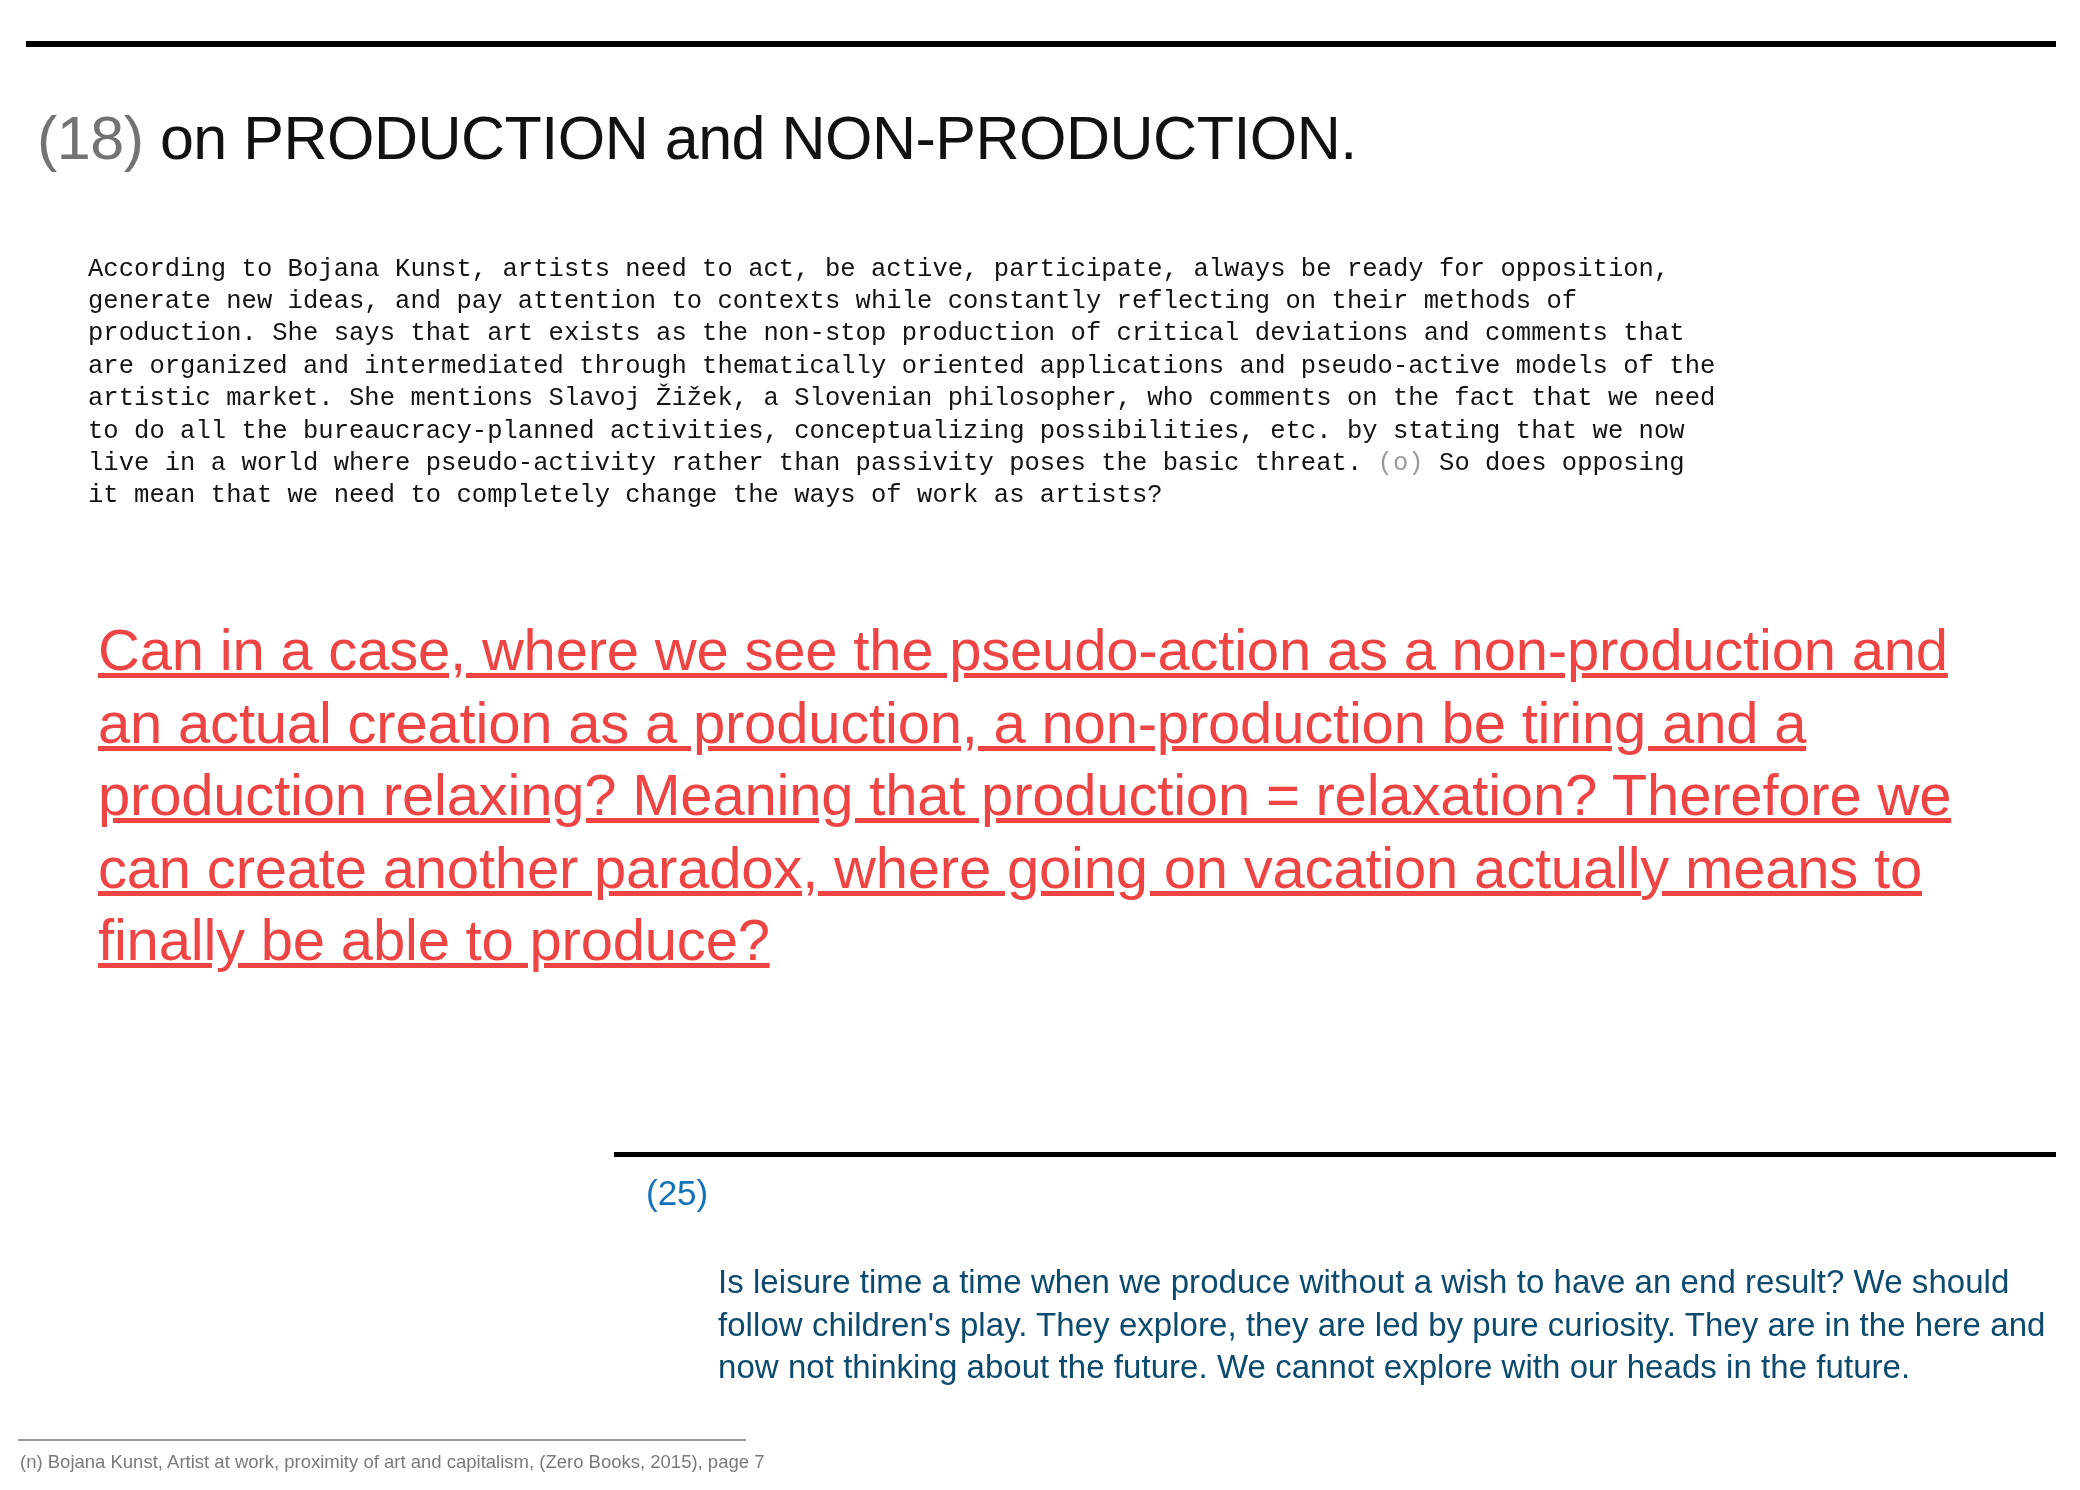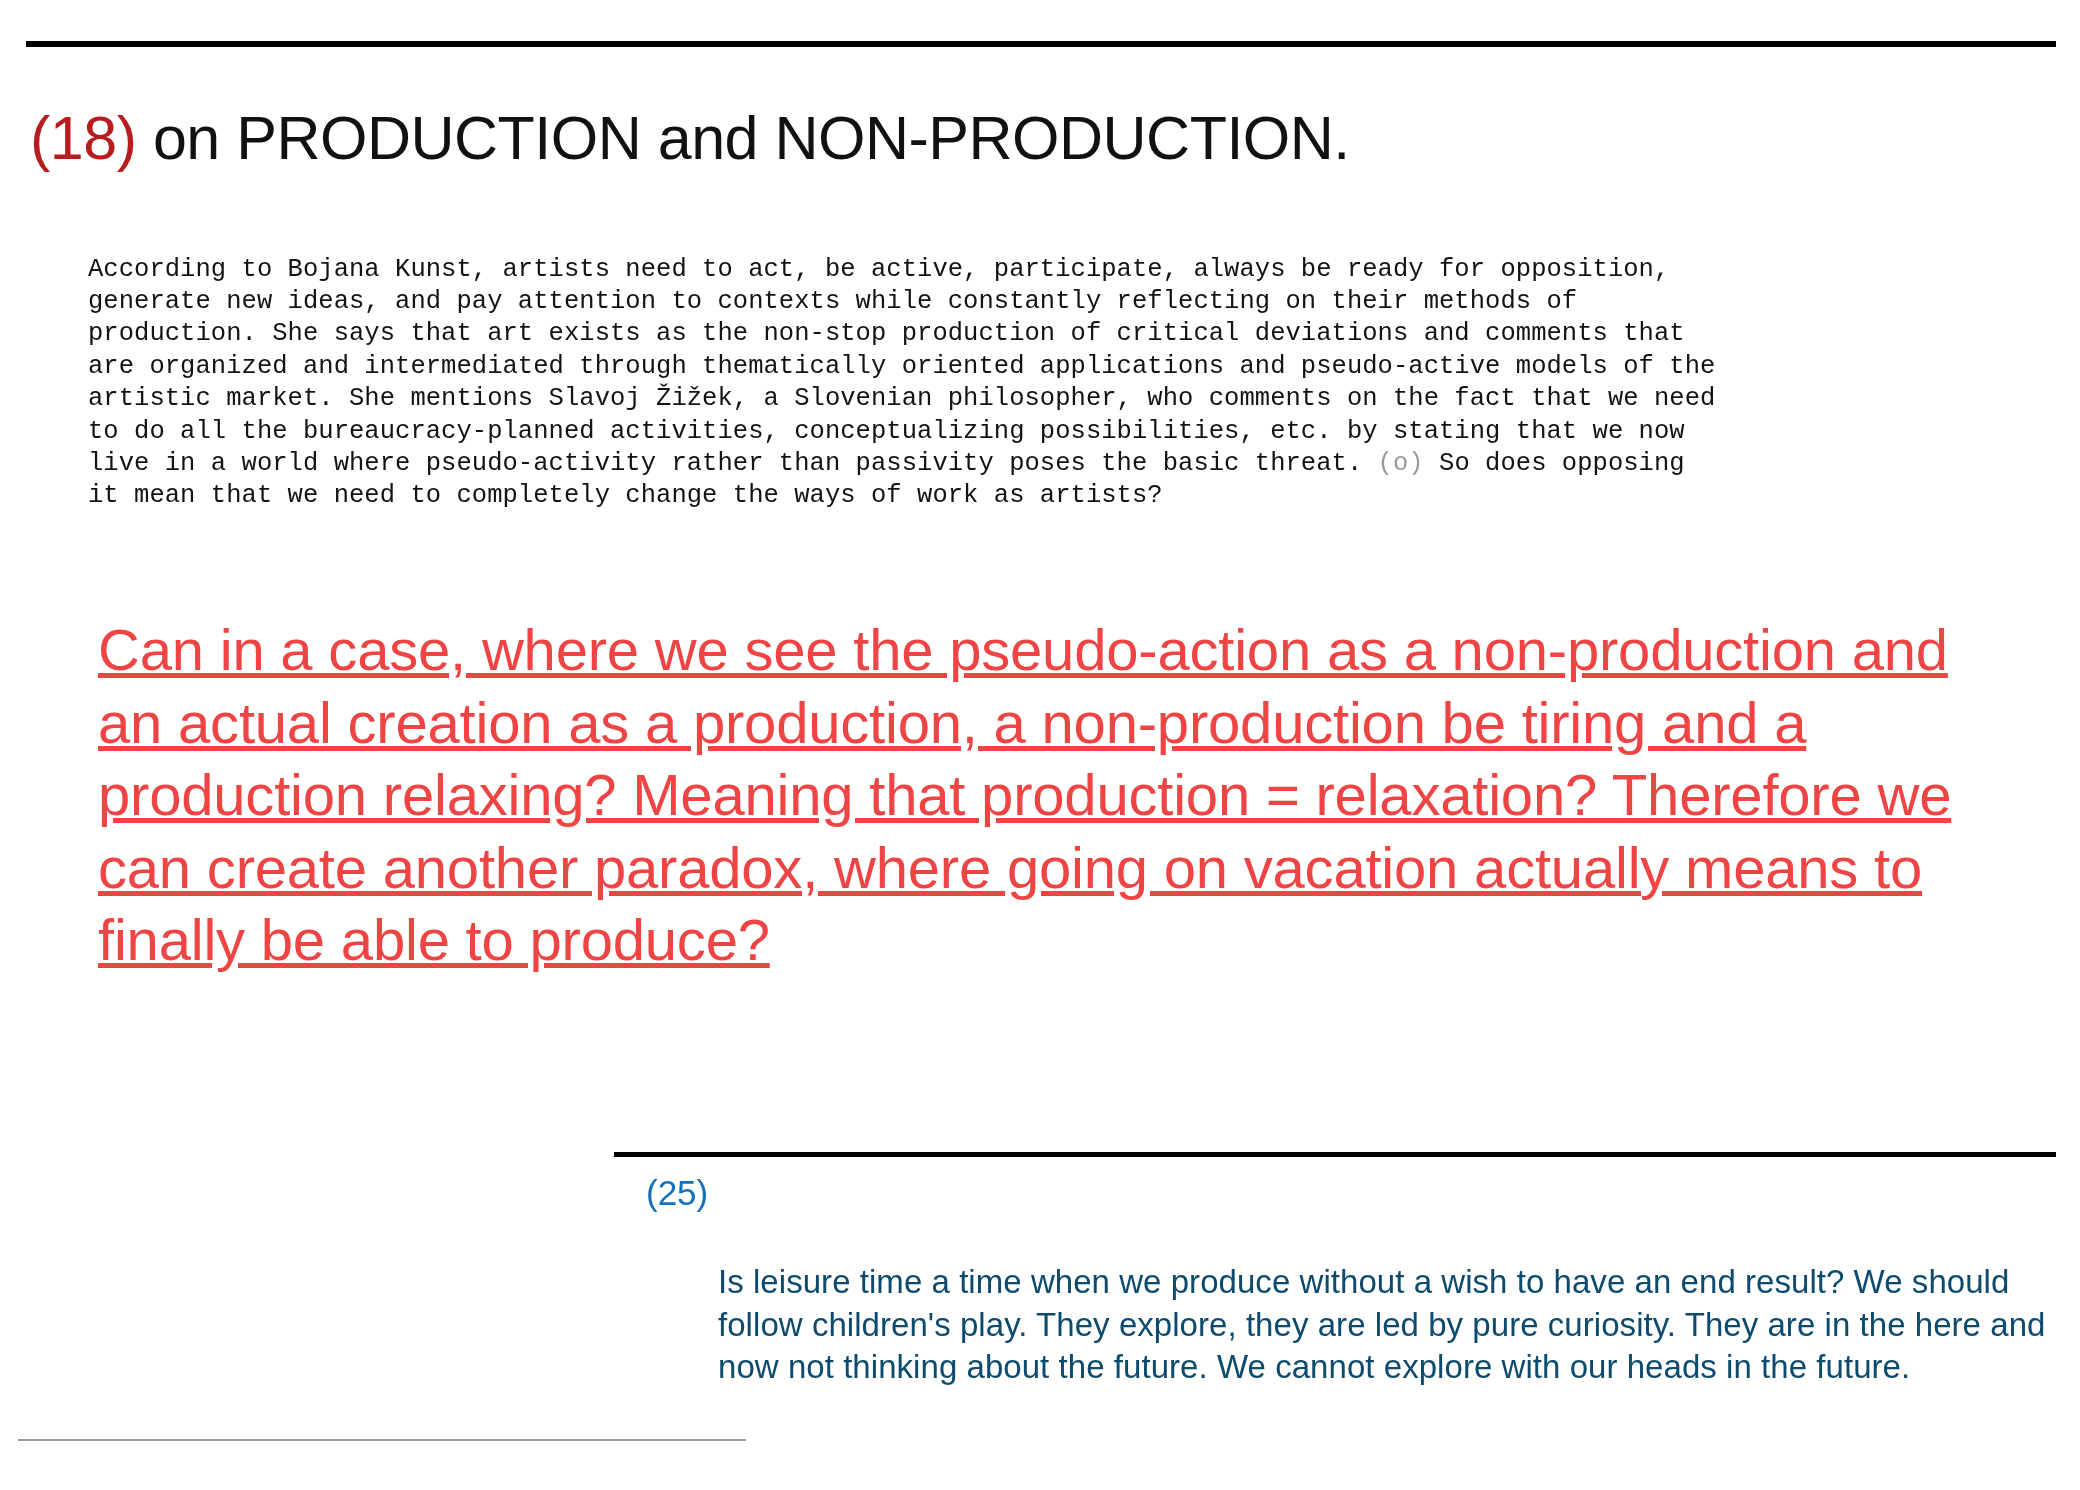--- a/index.html
+++ b/index.html
@@ -38,21 +38,22 @@
     left: 30px;
     top: 62px;
     font-size: 61px;
     line-height: 70px;
     letter-spacing: -0.5px;
     white-space: nowrap;
     font-weight: 400;
     color: #111111;
   }
   .title .num {
-    color: #b91c1c;
+    color: #737373;
+    margin-left: 7px;
   }
 
   
   .intro {
     position: absolute;
     left: 88px;
     top: 228px;
     width: 1640px;
     font-size: 25.5px;
     line-height: 32.4px;
@@ -137,14 +138,15 @@
 
   <p class="intro"><span>According to Bojana Kunst, artists need to act, be active, participate, always be ready for opposition, generate new ideas, and pay attention to contexts while constantly reflecting on their methods of production. She says that art exists as the non-stop production of critical deviations and comments that are organized and intermediated through thematically oriented applications and pseudo-active models of the artistic market. She mentions Slavoj Žižek, a Slovenian philosopher, who comments on the fact that we need to do all the bureaucracy-planned activities, conceptualizing possibilities, etc. by stating that we now live in a world where pseudo-activity rather than passivity poses the basic threat. </span><span class="marker">(o)</span><span> So does opposing it mean that we need to completely change the ways of work as artists?</span></p>
 
   <p class="statement">Can in a case, where we see the pseudo-action as a non-production and an actual creation as a production, a non-production be tiring and a production relaxing? Meaning that production = relaxation? Therefore we can create another paradox, where going on vacation actually means to finally be able to produce?</p>
 
   <div class="quote-rule"></div>
   <div class="quote-number">(25)</div>
   <p class="quote-body">Is leisure time a time when we produce without a wish to have an end result? We should follow children's play. They explore, they are led by pure curiosity. They are in the here and now not thinking about the future. We cannot explore with our heads in the future.</p>
 
   <div class="footnote-rule"></div>
+  <div class="footnote">(n) Bojana Kunst, Artist at work, proximity of art and capitalism, (Zero Books, 2015), page 7</div>
 
 </div>
 
 </body></html>

